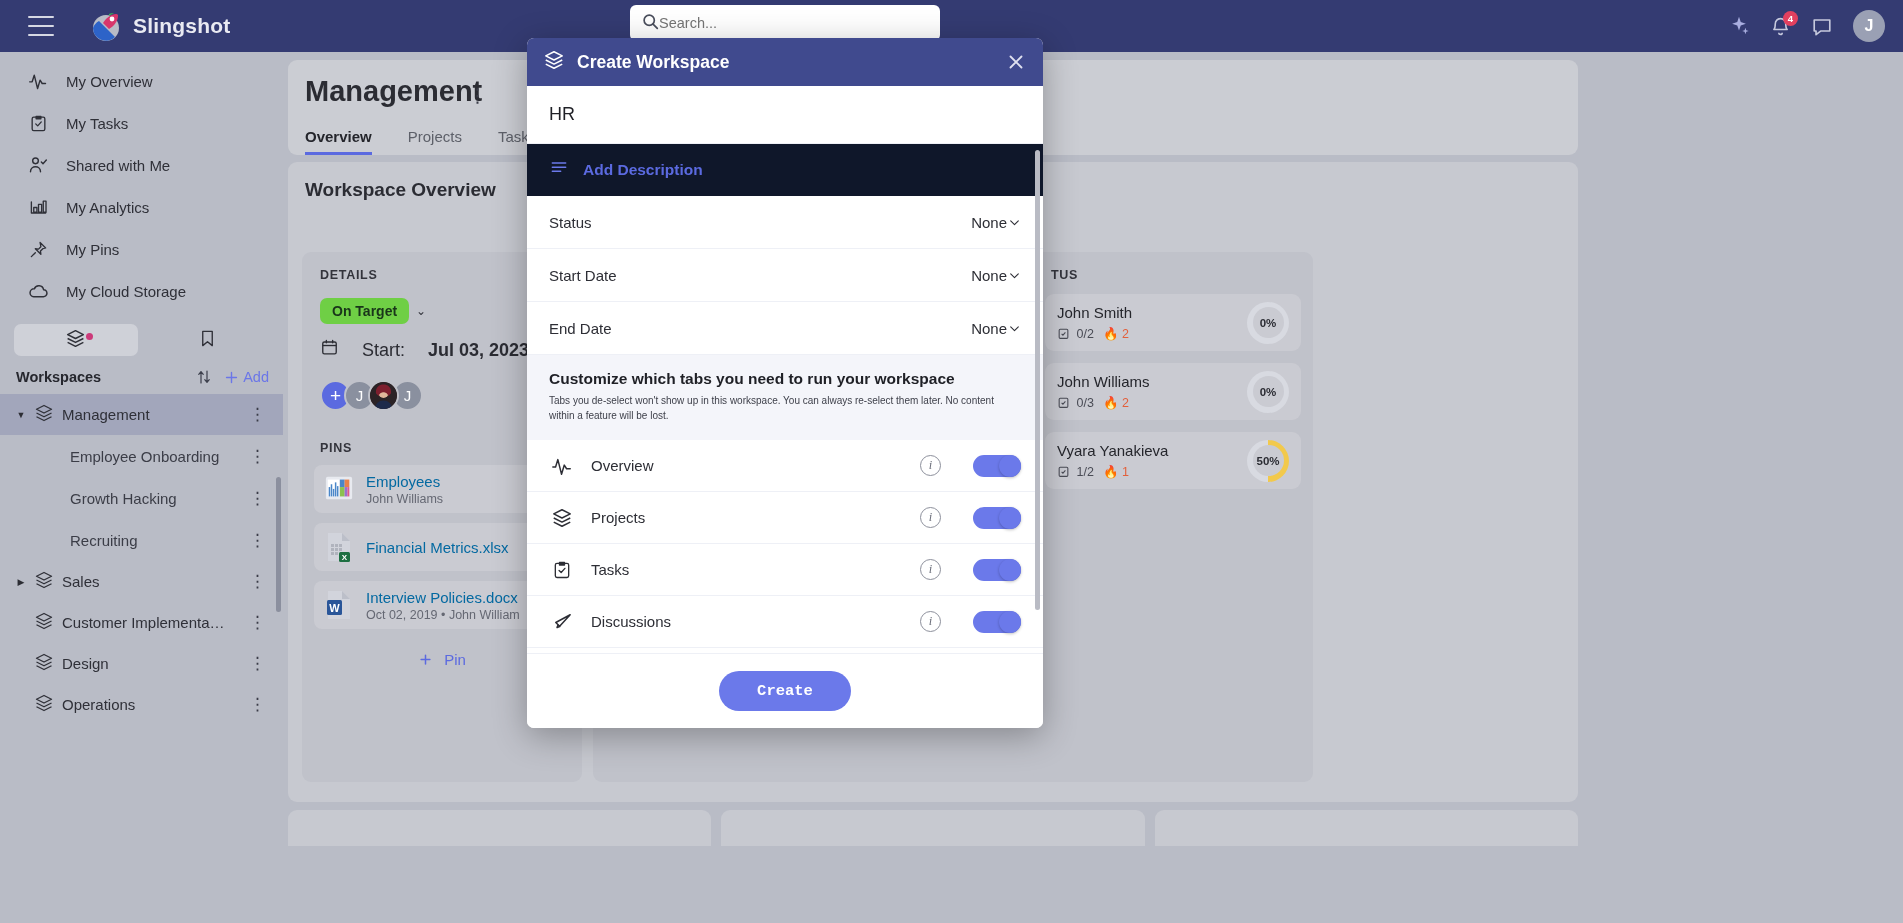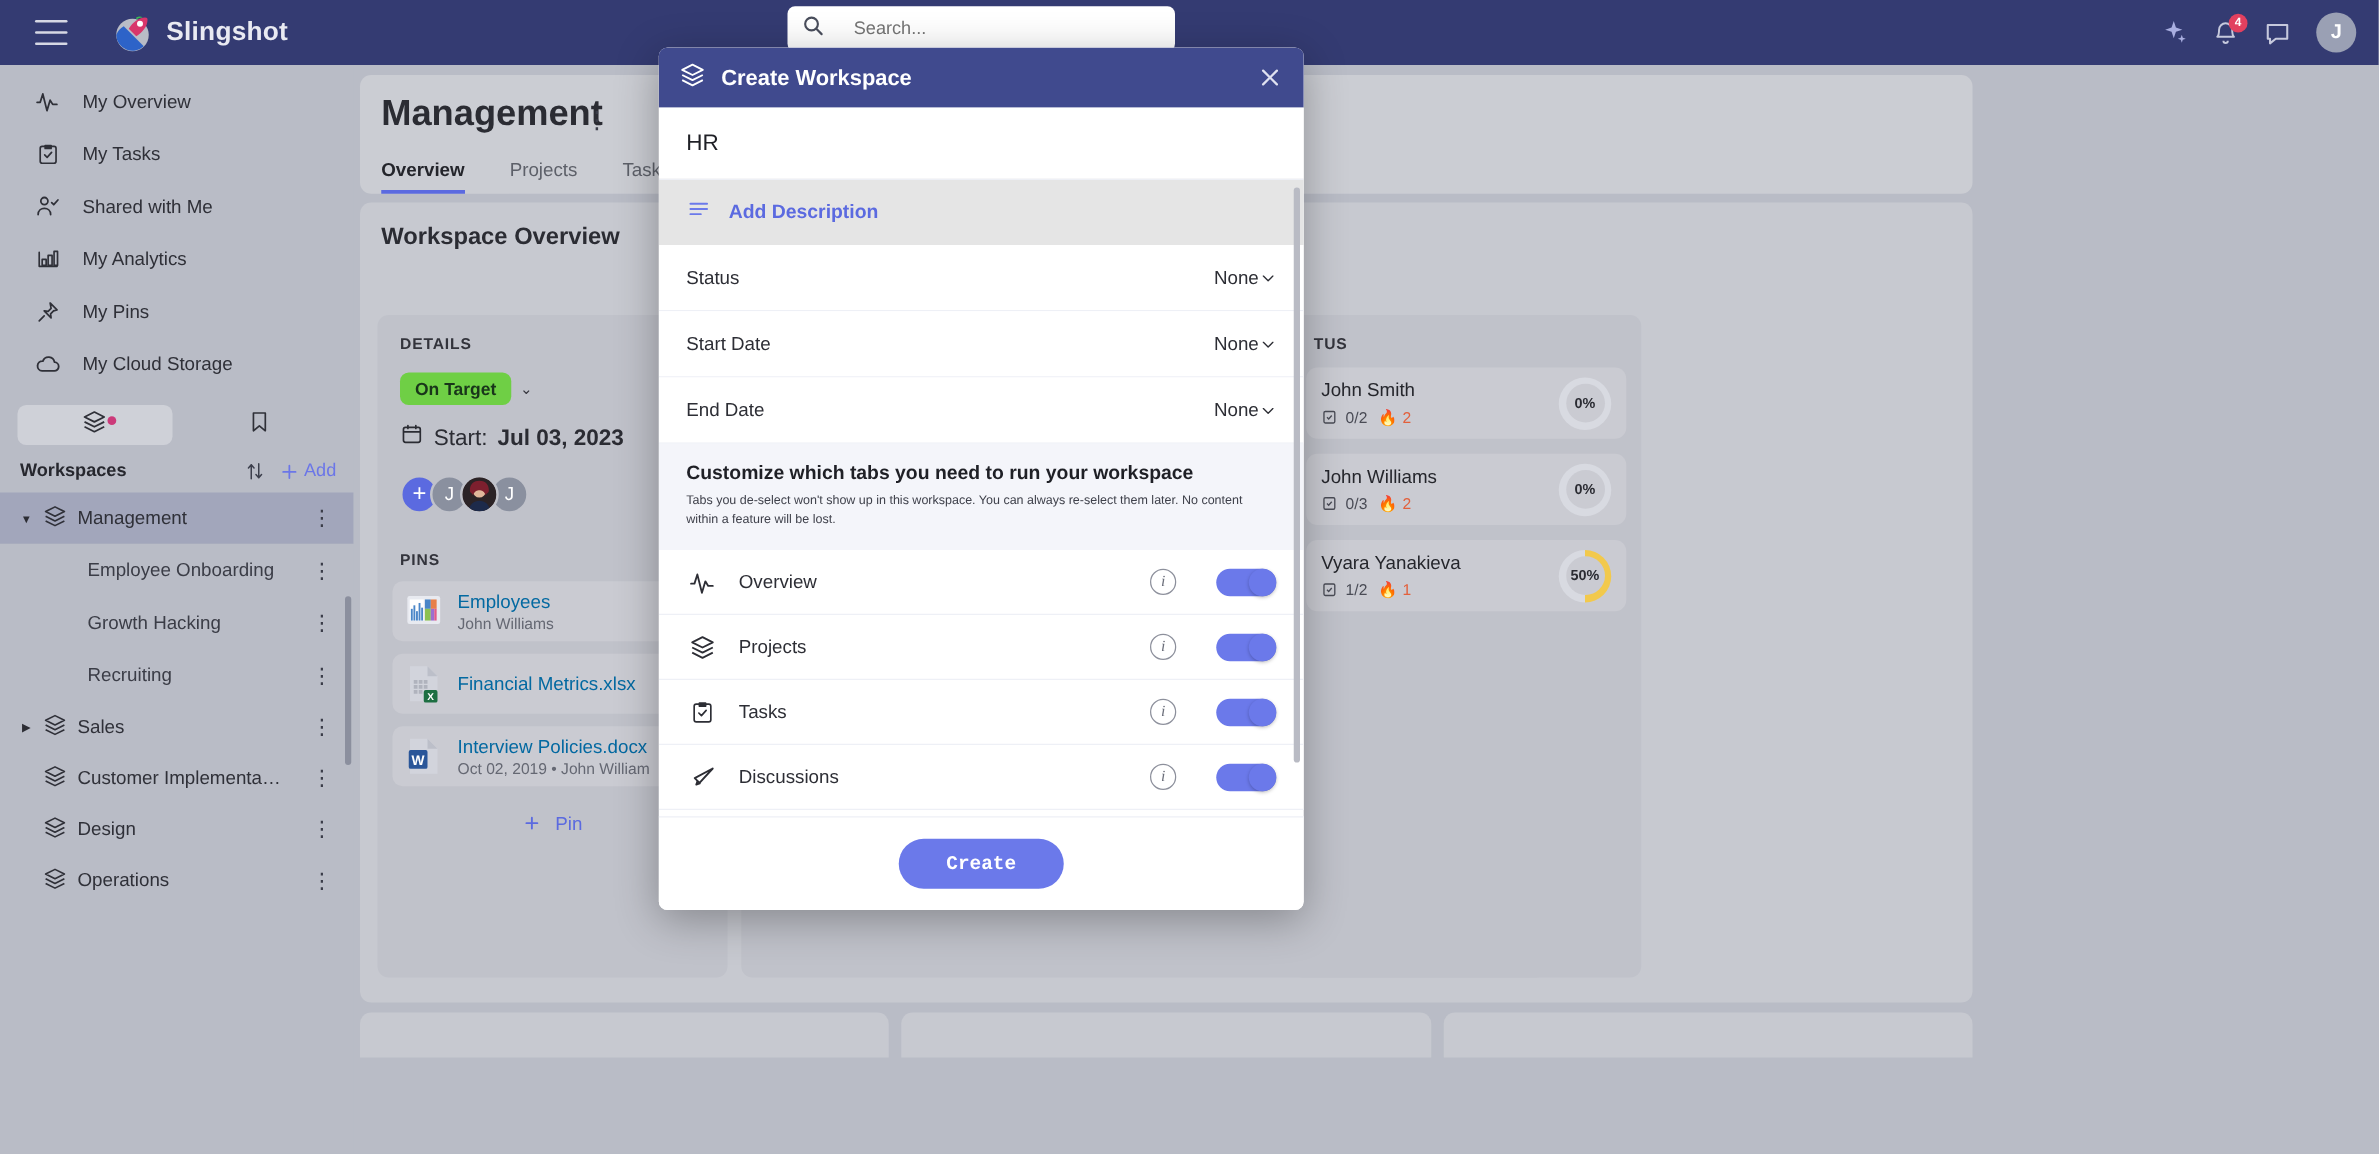--- a/index.html
+++ b/index.html
@@ -16,21 +16,21 @@
     position: absolute; top: 0; left: 0; width: 1903px; height: 52px;
     background: #343b72; display: flex; align-items: center;
   }
   .hamburger { width: 26px; height: 20px; margin-left: 28px; display:flex; flex-direction:column; justify-content:space-between; cursor:pointer; }
   .hamburger span { display:block; height:2px; background:#d6d8e4; border-radius:2px; }
   .brand { display:flex; align-items:center; gap:11px; margin-left: 36px; }
   .brand-logo { width: 32px; height: 32px; position: relative; }
   .brand-name { color:#e9eaf2; font-size: 21px; font-weight: bold; letter-spacing:.2px;}
   .search-wrap {
     position:absolute; left: 630px; top: 5px; width: 310px; height: 36px;
-    background:#fff; border-radius: 6px; display:flex; align-items:center; padding: 0 12px; gap:24px;
+    background:#fff; border-radius: 6px; display:flex; align-items:center; padding: 0 12px; gap:0;
   }
   .search-input { border:none; outline:none; font-size:14.5px; color:#5c6070; width:100%; font-family:inherit; background:transparent;}
   .top-right { position:absolute; right: 18px; top: 0; height:52px; display:flex; align-items:center; gap:20px; }
   .ticon { color:#c6c9dd; cursor:pointer; position:relative; display:flex; }
   .badge-dot {
     position:absolute; top:-5px; right:-7px; background:#e2405f; color:#fff;
     font-size:9.5px; border-radius:9px; min-width:15px; height:15px; line-height:15px; text-align:center; padding:0 3px; font-weight:bold;
   }
   .avatar-top {
     width:32px; height:32px; border-radius:50%; background:#9aa0b4; color:#fff;
@@ -93,21 +93,21 @@
   .panel {
     position:absolute; background:#c0c2ca; border-radius:9px;
   }
   .panel-left { left:14px; top:90px; width:280px; height:530px; }
   .panel-label { font-size:12.5px; font-weight:bold; letter-spacing:.7px; color:#33343c; padding:16px 0 0 18px;}
   .badge-ontarget {
     display:inline-block; background:#6fcf45; color:#19351a; font-size:14px; font-weight:bold;
     padding:5px 12px; border-radius:7px; margin: 16px 0 0 18px;
   }
   .badge-caret { color:#33343c; font-size:12px; margin-left:7px; }
-  .startline { display:flex; align-items:center; gap:8px; padding:14px 0 0 18px; color:#2b2c33; font-size:18px;}
+  .startline { display:flex; align-items:center; gap:23px; padding:14px 0 0 18px; color:#2b2c33; font-size:18px;}
   .startline b { font-weight:bold; }
   .avatars { display:flex; padding: 18px 0 0 18px; }
   .av { width:31px; height:31px; border-radius:50%; margin-right:-7px; display:flex; align-items:center; justify-content:center;
         color:#fff; font-size:15px; border:2px solid #c0c2ca; }
   .av.plus { background:#5b6ae0; font-size:19px; }
   .av.gray { background:#8a909f; }
   .av.photo { background:#3a2b2b; overflow:hidden; position:relative;}
   .pins-label { font-size:12.5px; font-weight:bold; letter-spacing:.7px; color:#33343c; padding:30px 0 0 18px;}
   .pin-item {
     margin:10px 12px 0 12px; background:#cacbd2; border-radius:8px; height:48px;
@@ -143,21 +143,21 @@
   .modal-head {
     height:48px; background:#404a8e; display:flex; align-items:center; padding:0 16px; gap:12px; flex-shrink:0;
   }
   .modal-title { color:#fff; font-size:17.5px; font-weight:bold; flex:1; }
   .modal-close { color:#dfe1f0; cursor:pointer; display:flex; }
   .modal-body { flex:1; overflow:hidden; position:relative; }
   .m-name {
     height:57px; display:flex; align-items:center; padding:0 22px; font-size:18px; color:#1f2026; background:#fff;
   }
   .m-desc {
-    height:53px; background:#e5e5e5; display:flex; align-items:center; padding:0 22px; gap:14px; cursor:pointer;
+    height:53px; background:#0f172a; display:flex; align-items:center; padding:0 22px; gap:14px; cursor:pointer;
     border-top:1px solid #eef0f6;
   }
   .m-desc-txt { color:#5b6ae0; font-size:15.5px; font-weight:bold; }
   .m-row {
     height:53px; display:flex; align-items:center; padding:0 22px; justify-content:space-between;
     border-bottom:1px solid #eef0f6; background:#fff;
   }
   .m-row-label { font-size:15px; color:#2d2e35; }
   .m-row-value { font-size:15px; color:#2d2e35; display:flex; align-items:center; gap:1px; cursor:pointer;}
   .m-info {

